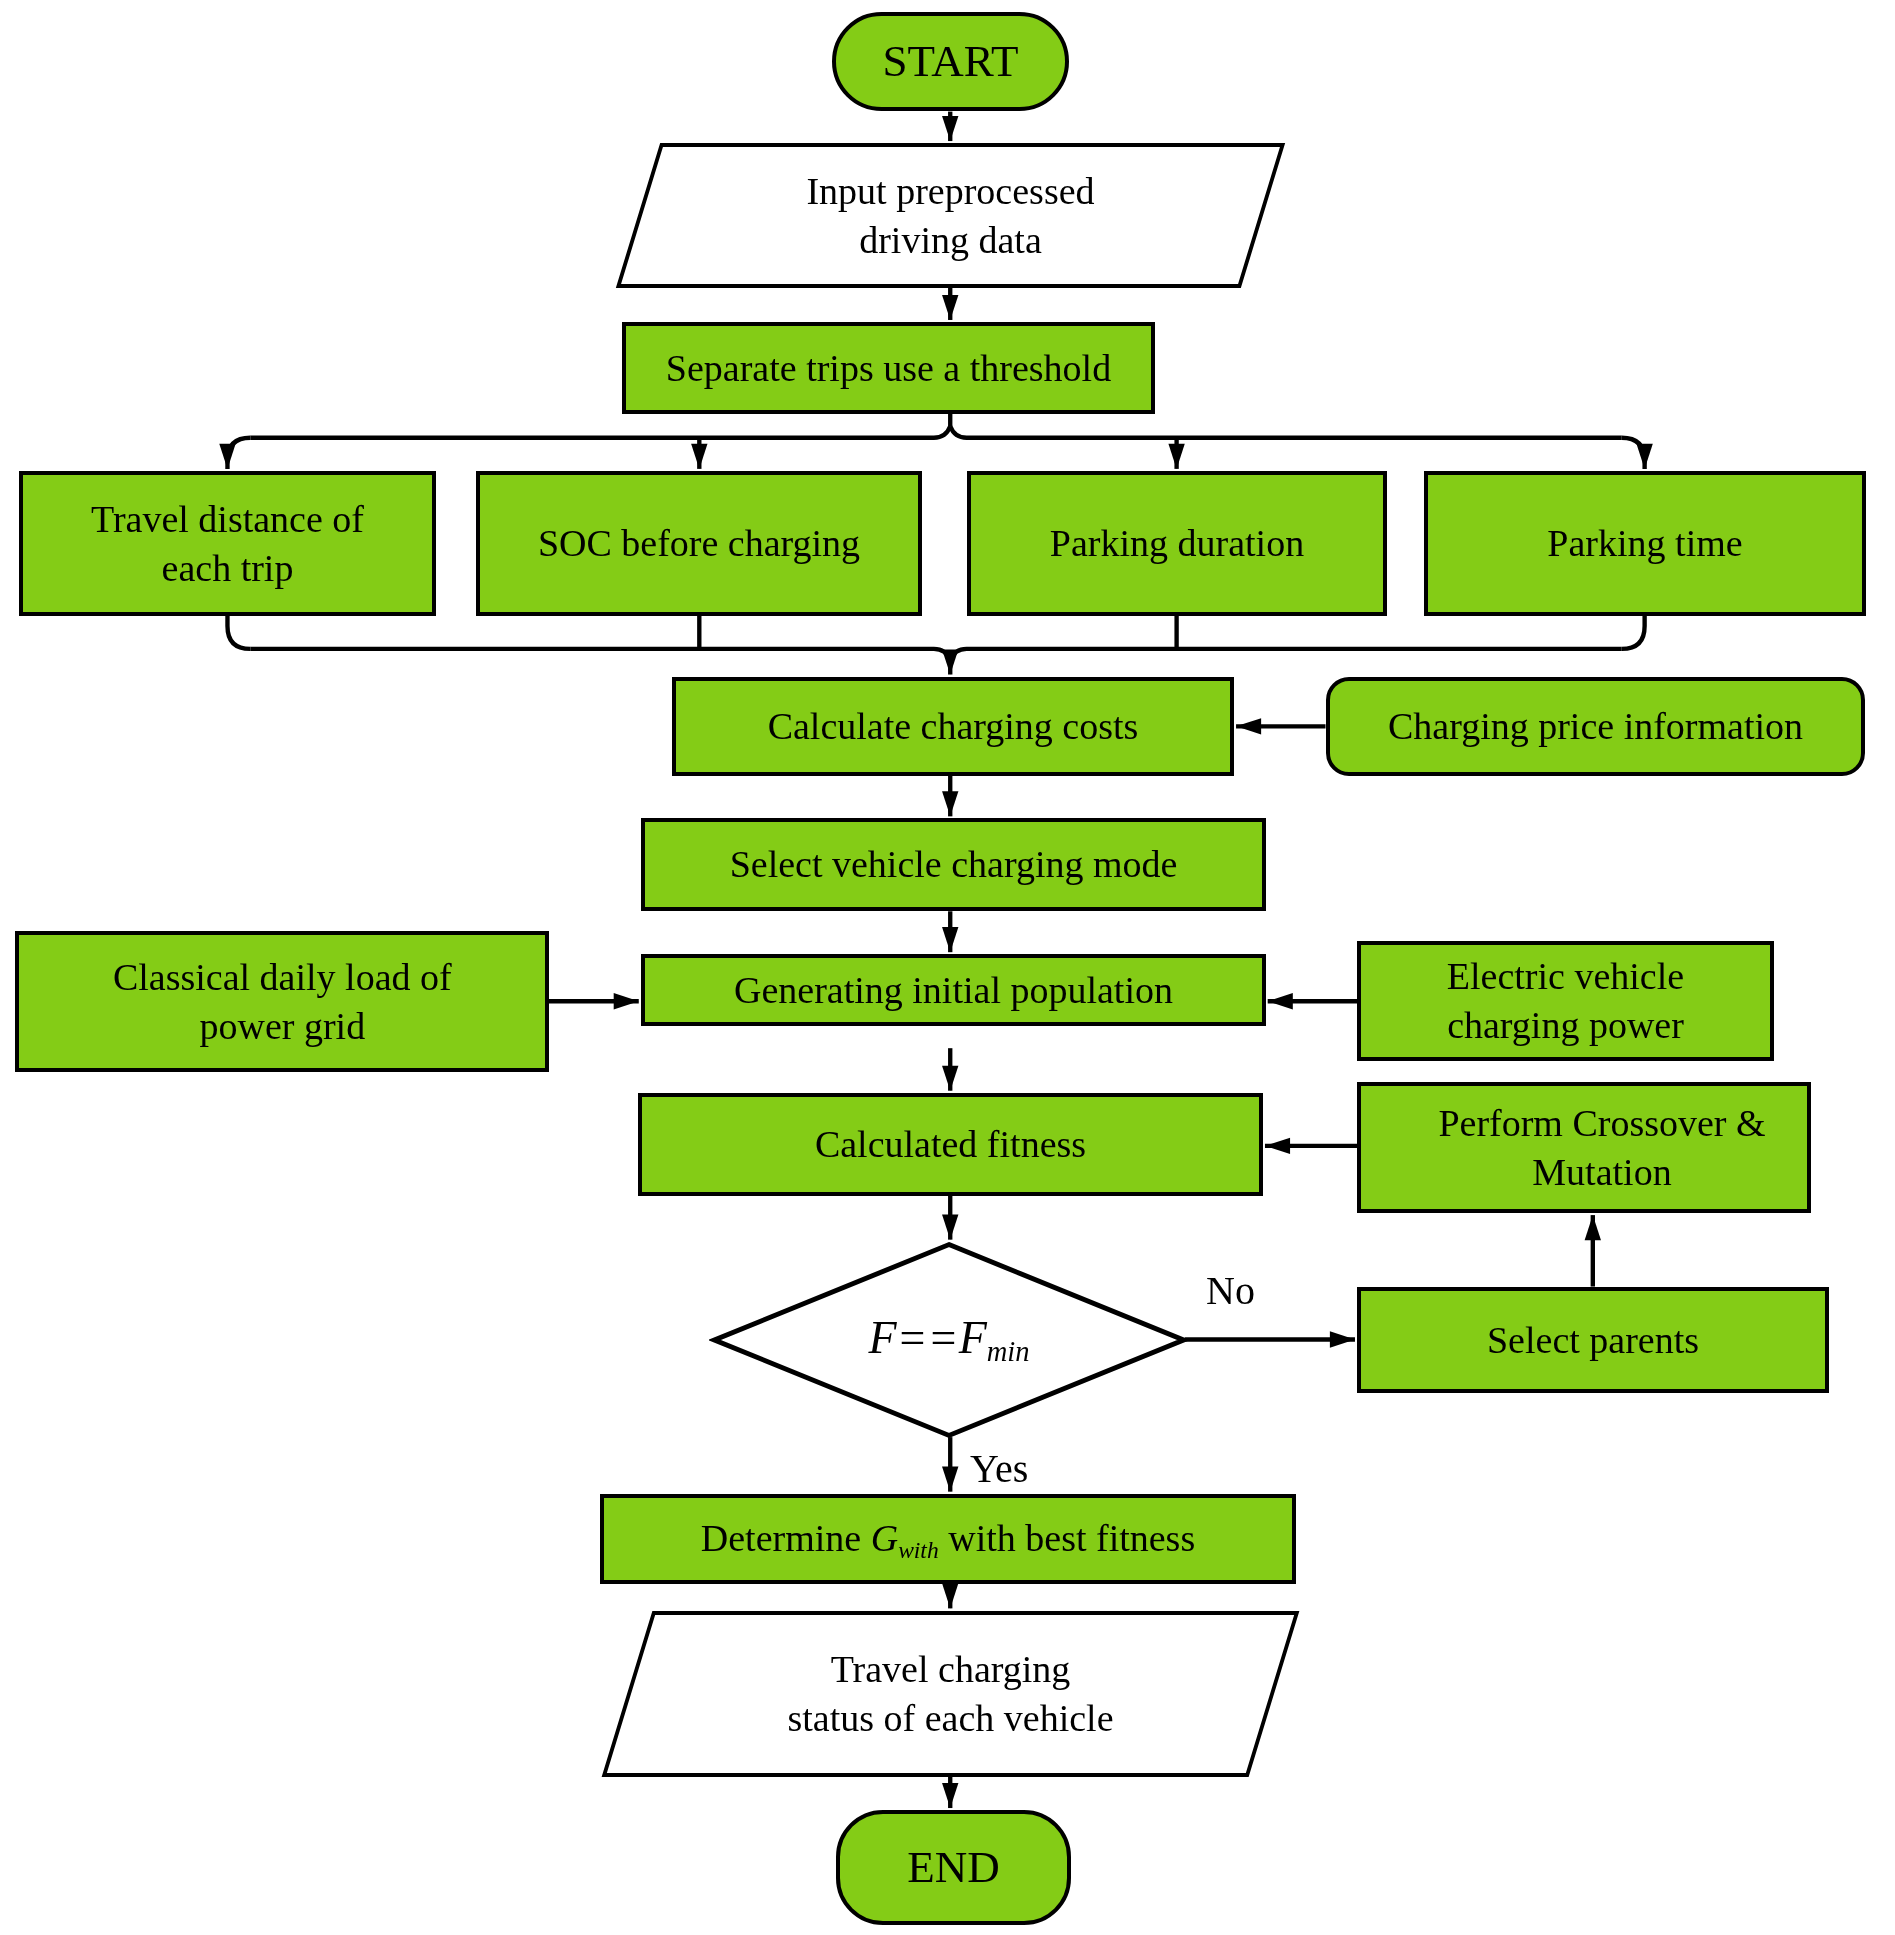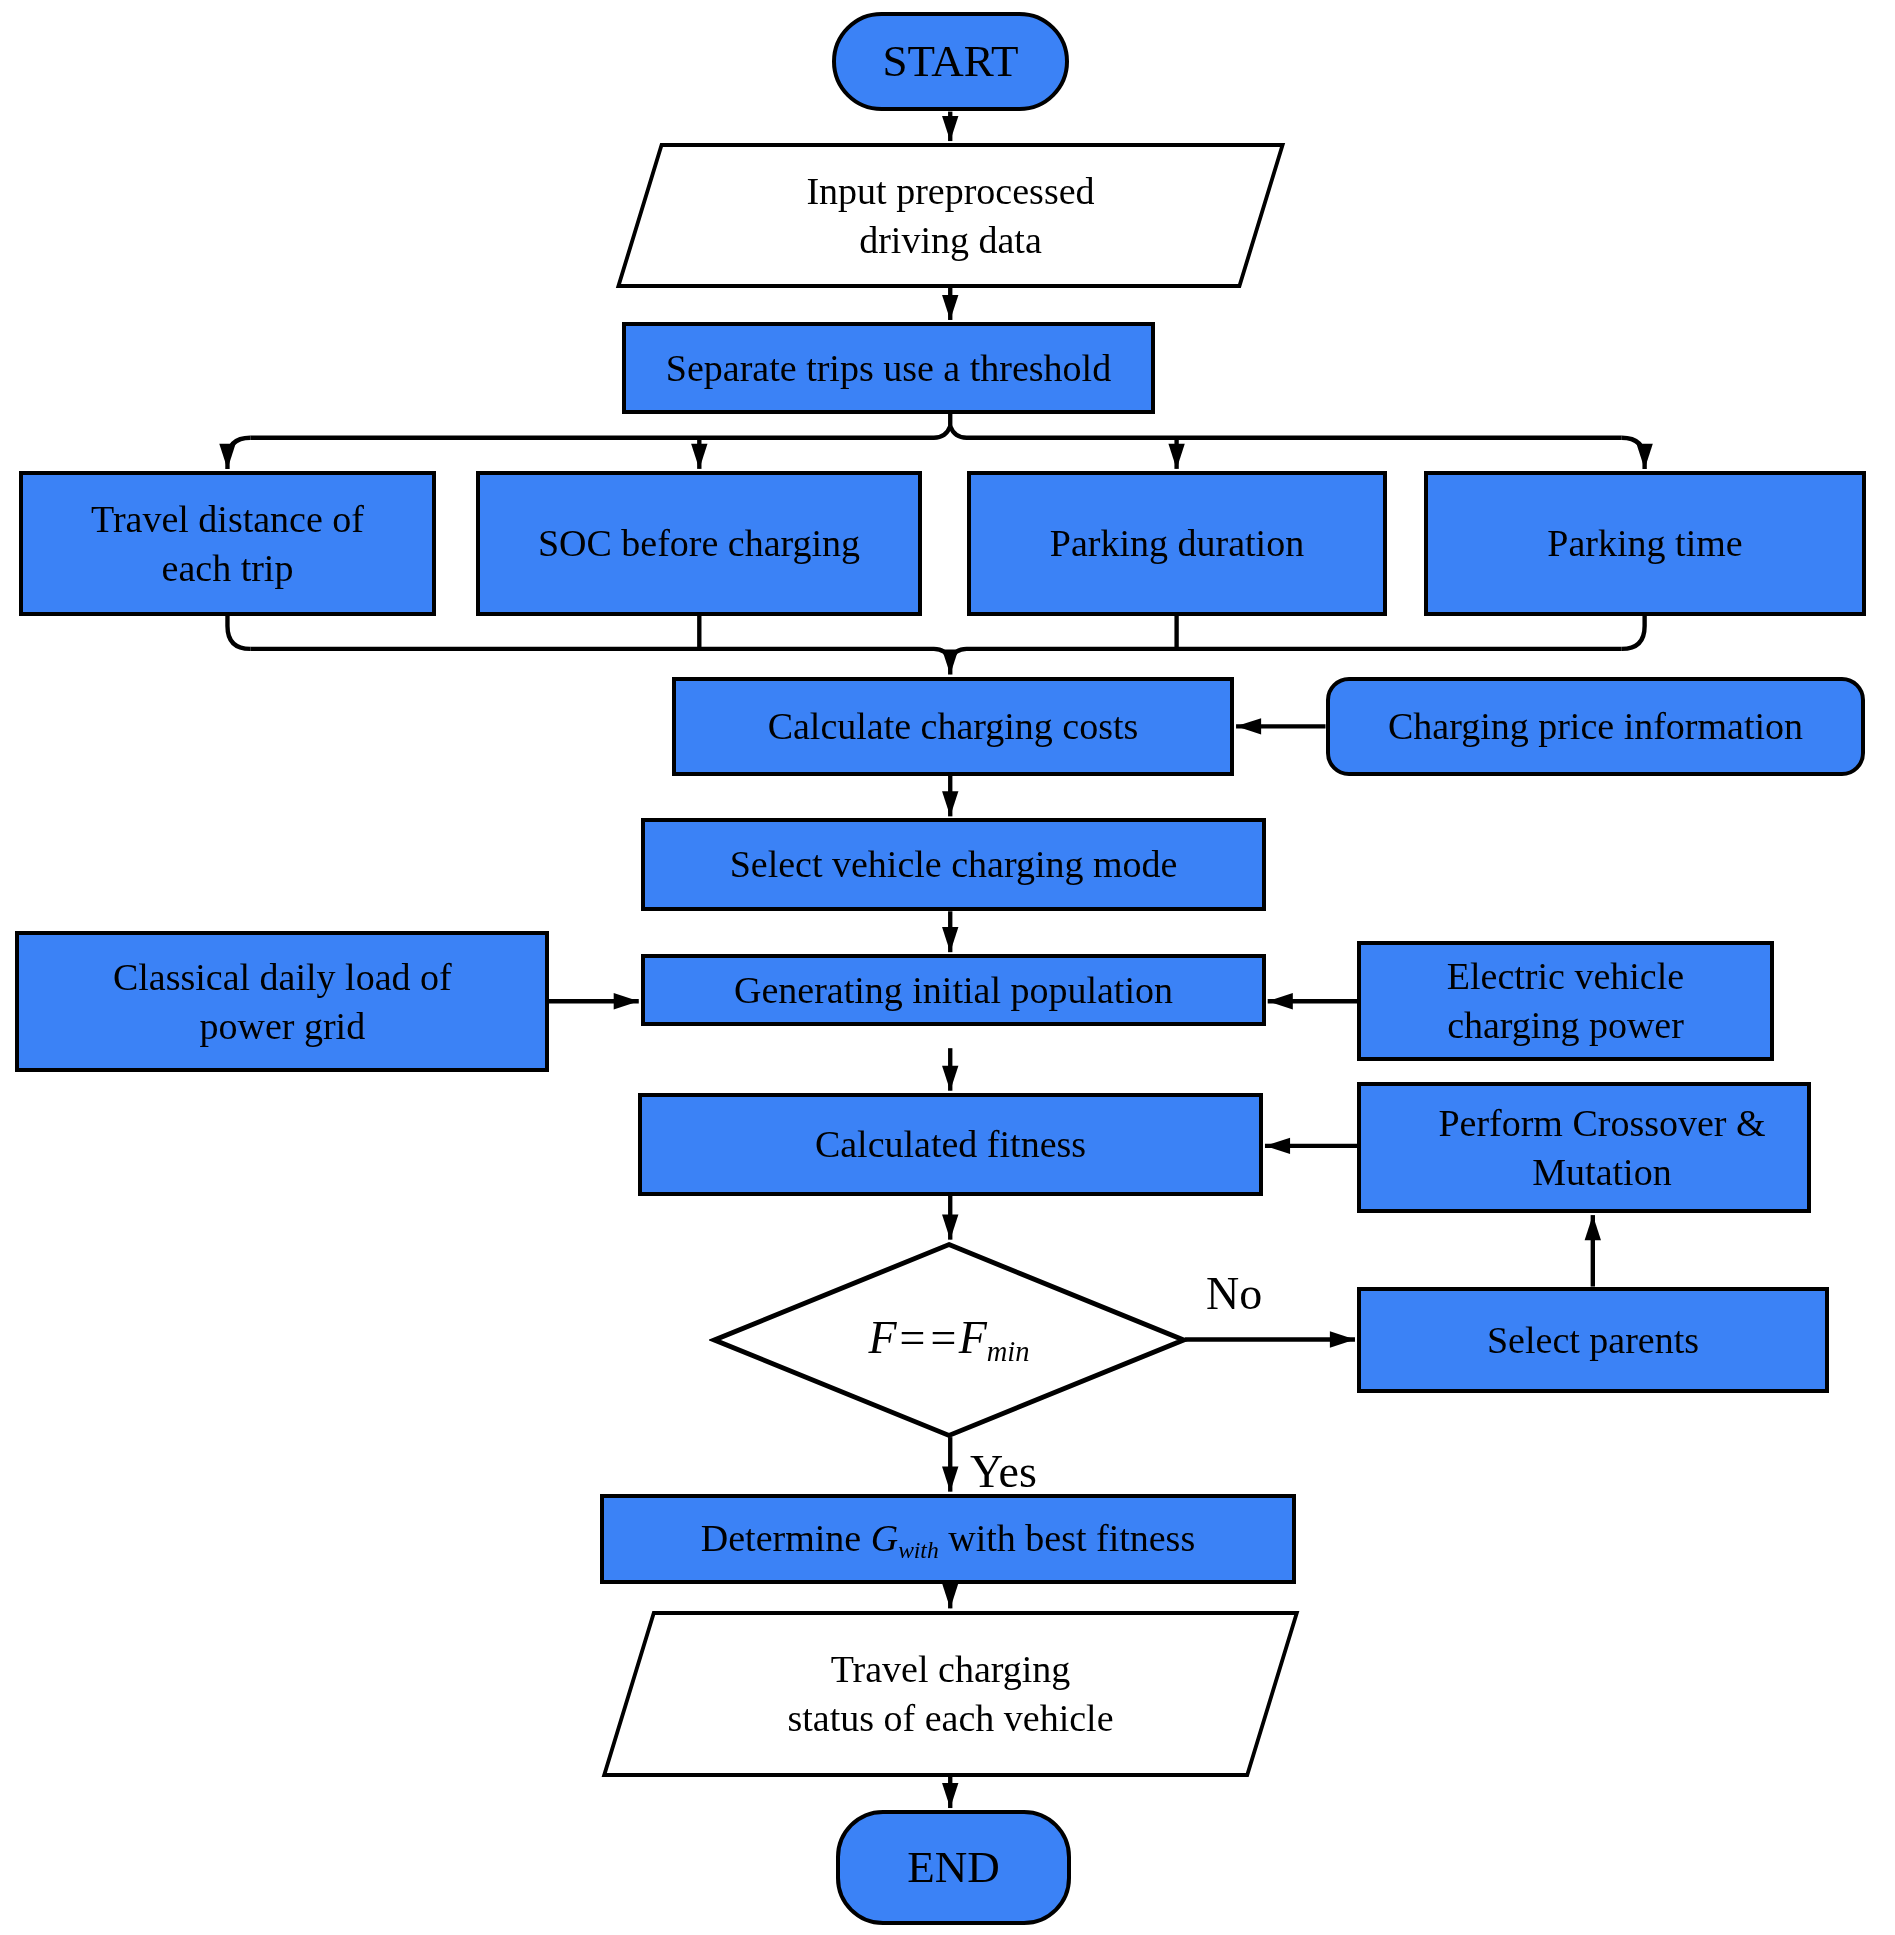--- a/index.html
+++ b/index.html
@@ -5,37 +5,37 @@
   html,body { margin:0; padding:0; background:#ffffff; }
   .canvas {
     position:relative; width:1895px; height:1936px; background:#ffffff;
     font-family:"Liberation Serif","DejaVu Serif",serif; color:#000;
   }
   svg.wires { position:absolute; left:0; top:0; z-index:0; }
   .w { stroke:#000; stroke-width:8; fill:none; }
   .node {
     position:absolute; z-index:1; box-sizing:border-box;
     display:flex; flex-direction:column; align-items:center; justify-content:center;
-    text-align:center; font-size:38px; line-height:1.28; background:#3b82f6;
+    text-align:center; font-size:38px; line-height:1.28; background:#84cc16;
   }
   .rect { border:4.9px solid #000; }
   .stadium { border:4.9px solid #000; border-radius:52px; font-size:45px; }
   .para { background:transparent; border:none; }
   .para .pshape {
     position:absolute; left:0; top:0; right:0; bottom:0;
     border:4.9px solid #000; background:#ffffff; transform:skewX(-17deg);
   }
   .para .ptext { position:relative; z-index:1; }
   .dwrap { background:transparent; }
   .dwrap svg { position:absolute; left:0; top:0; }
   .dtext { position:relative; z-index:1; font-size:46px; font-style:italic; }
   .it { font-style:italic; }
   .sub { font-size:0.62em; vertical-align:-0.28em; }
   .ln { position:relative; }
-  .elabel { position:absolute; z-index:1; font-size:46px; }
+  .elabel { position:absolute; z-index:1; font-size:40px; }
 </style>
 </head>
 <body>
 
 <div class="canvas">
 
   <svg class="wires" width="1895" height="1936" viewBox="0 0 3474 3548">
     <defs>
       <marker id="ah" markerUnits="userSpaceOnUse" markerWidth="52" markerHeight="38" refX="48" refY="19" orient="auto">
         <path d="M2,4 L48,19 L2,34 Z" fill="#000"></path>

